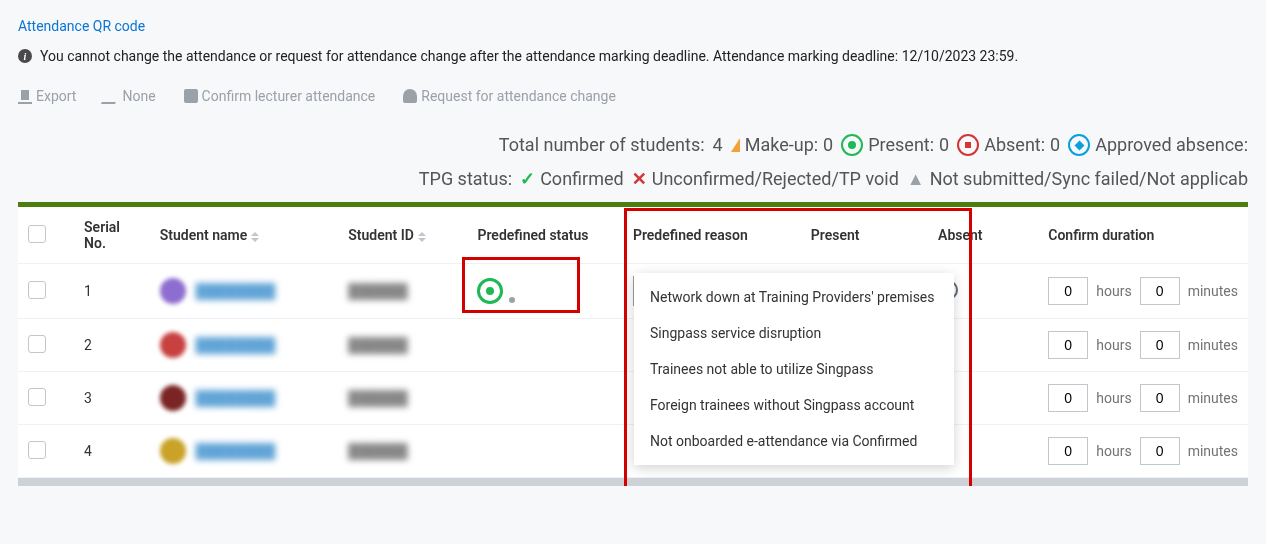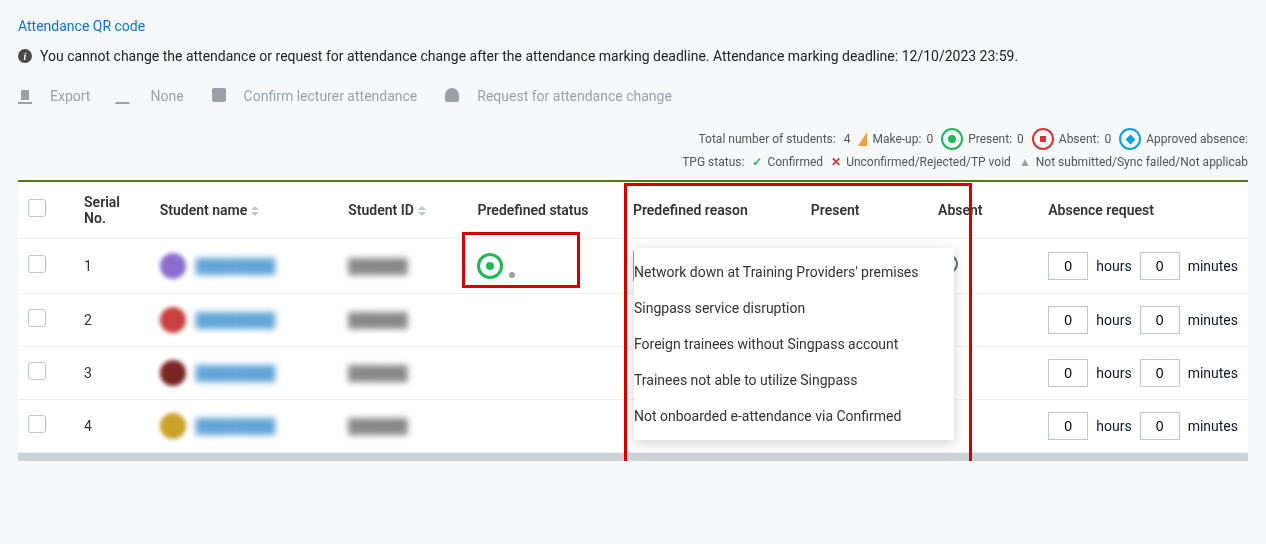--- a/index.html
+++ b/index.html
@@ -44,26 +44,27 @@
   }
   .toolbar {
     display: flex;
     gap: 28px;
     margin: 0 0 12px 0;
     font-size: 14px;
     color: #9aa1a9;
   }
   .toolbar .tb-item {
     display: inline-flex;
-    gap: 18px;
+    align-items: center;
+    gap: 4px;
     cursor: default;
   }
   .summary {
     text-align: center;
-    font-size: 12px;
+    font-size: 18px;
     color: #555;
     line-height: 1.9;
     margin-bottom: 6px;
     margin-top: 24px;
   }
   .summary-row {
     display: flex;
     justify-content: flex-end;
     align-items: center;
     gap: 8px;
@@ -85,21 +86,21 @@
   .icon-tri-orange {
     width:0;height:0;border-left:9px solid transparent;border-right:0 solid transparent;border-bottom:14px solid #f2a23a;display:inline-block;
   }
   .tpg-check{color:#1db954;font-weight:bold;}
   .tpg-x{color:#d43535;font-weight:bold;}
   .tpg-warn{color:#9aa1a9;}
 
   
   .table-wrap {
     background:#fff;
-    border-top:2px solid #4d7c0f;
+    border-top:5px solid #4d7c0f;
     position:relative;
     overflow:hidden;
   }
   .attn-table {
     border-collapse: collapse;
     width: 100%;
     font-size: 14px;
   }
   .attn-table th, .attn-table td {
     text-align: left;
@@ -142,29 +143,29 @@
     display:inline-flex;align-items:center;justify-content:space-between;
     width:130px;height:28px;border:1px solid #9aa1a9;padding:0 8px;color:#555;font-size:13px;
     background:#fff;
   }
   .dd-caret{width:0;height:0;border-left:4px solid transparent;border-right:4px solid transparent;border-top:5px solid #555;}
   .dropdown-menu{
     position:absolute;background:#fff;box-shadow:0 3px 12px rgba(0,0,0,.18);z-index:30;
     width:320px;padding:6px 0;font-size:14px;
     left:616px; top:66px;
   }
-  .dropdown-menu .dd-item{padding:10px 0;cursor:pointer;color:#333;}
+  .dropdown-menu .dd-item{padding:10px 16px;cursor:pointer;color:#333;}
 
   .radio{width:16px;height:16px;border:2px solid #5f6b78;border-radius:50%;display:inline-block;}
   .radio.checked{border-color:#233a5e;}
   .radio.checked::after{content:"";display:block;width:8px;height:8px;margin:2px;border-radius:50%;background:#233a5e;}
 
   .dur{display:flex;align-items:center;gap:8px;}
   .dur input{width:34px;height:24px;border:1px solid #c0c6cc;text-align:center;font-size:14px;}
-  .dur-lbl{color:#0f172a;}
+  .dur-lbl{color:#737373;}
 
   
   .hl{position:absolute;border:3px solid #d40000;pointer-events:none;z-index:40;}
 
   
   .sort{display:inline-flex;flex-direction:column;margin-left:4px;vertical-align:middle;}
   .sort::before{content:"";width:0;height:0;border-left:4px solid transparent;border-right:4px solid transparent;border-bottom:4px solid #c0c6cc;margin-bottom:2px;}
   .sort::after{content:"";width:0;height:0;border-left:4px solid transparent;border-right:4px solid transparent;border-top:4px solid #c0c6cc;}
 
   .scrollbar{height:8px;background:#ccd2d8;width:100%;}
@@ -252,21 +253,21 @@
       <thead>
         <tr>
           <th class="col-chk"><span class="chk"></span></th>
           <th class="col-serial">Serial No.</th>
           <th class="col-name"><span>Student name</span><span class="sort"></span></th>
           <th class="col-id"><span>Student ID</span><span class="sort"></span></th>
           <th class="col-status">Predefined status</th>
           <th class="col-reason">Predefined reason</th>
           <th class="col-present">Present</th>
           <th class="col-absent">Absent</th>
-          <th class="col-dur">Absence request</th>
+          <th class="col-dur">Confirm duration</th>
         </tr>
       </thead>
       <tbody>
         <tr>
           <td><span class="chk"></span></td>
           <td>1</td>
           <td>
               <div class="student-name-cell">
                 <span class="avatar av-purple"></span>
                 <span class="blur-txt">████████</span>
@@ -358,21 +359,21 @@
               </div>
             </td>
         </tr>
       </tbody>
     </table>
     <div class="scrollbar"></div>
 
     <div class="dropdown-menu">
       <div class="dd-item">Network down at Training Providers' premises</div>
       <div class="dd-item">Singpass service disruption</div>
+      <div class="dd-item">Trainees not able to utilize Singpass</div>
       <div class="dd-item">Foreign trainees without Singpass account</div>
-      <div class="dd-item">Trainees not able to utilize Singpass</div>
       <div class="dd-item">Not onboarded e-attendance via Confirmed</div>
     </div>
 
     <div class="hl" style="left:444px; top:50px; width:112px; height:50px;"></div>
     <div class="hl" style="left:606px; top:1px; width:342px; height:300px;"></div>
   </div>
 </div>
 
 </body></html>

